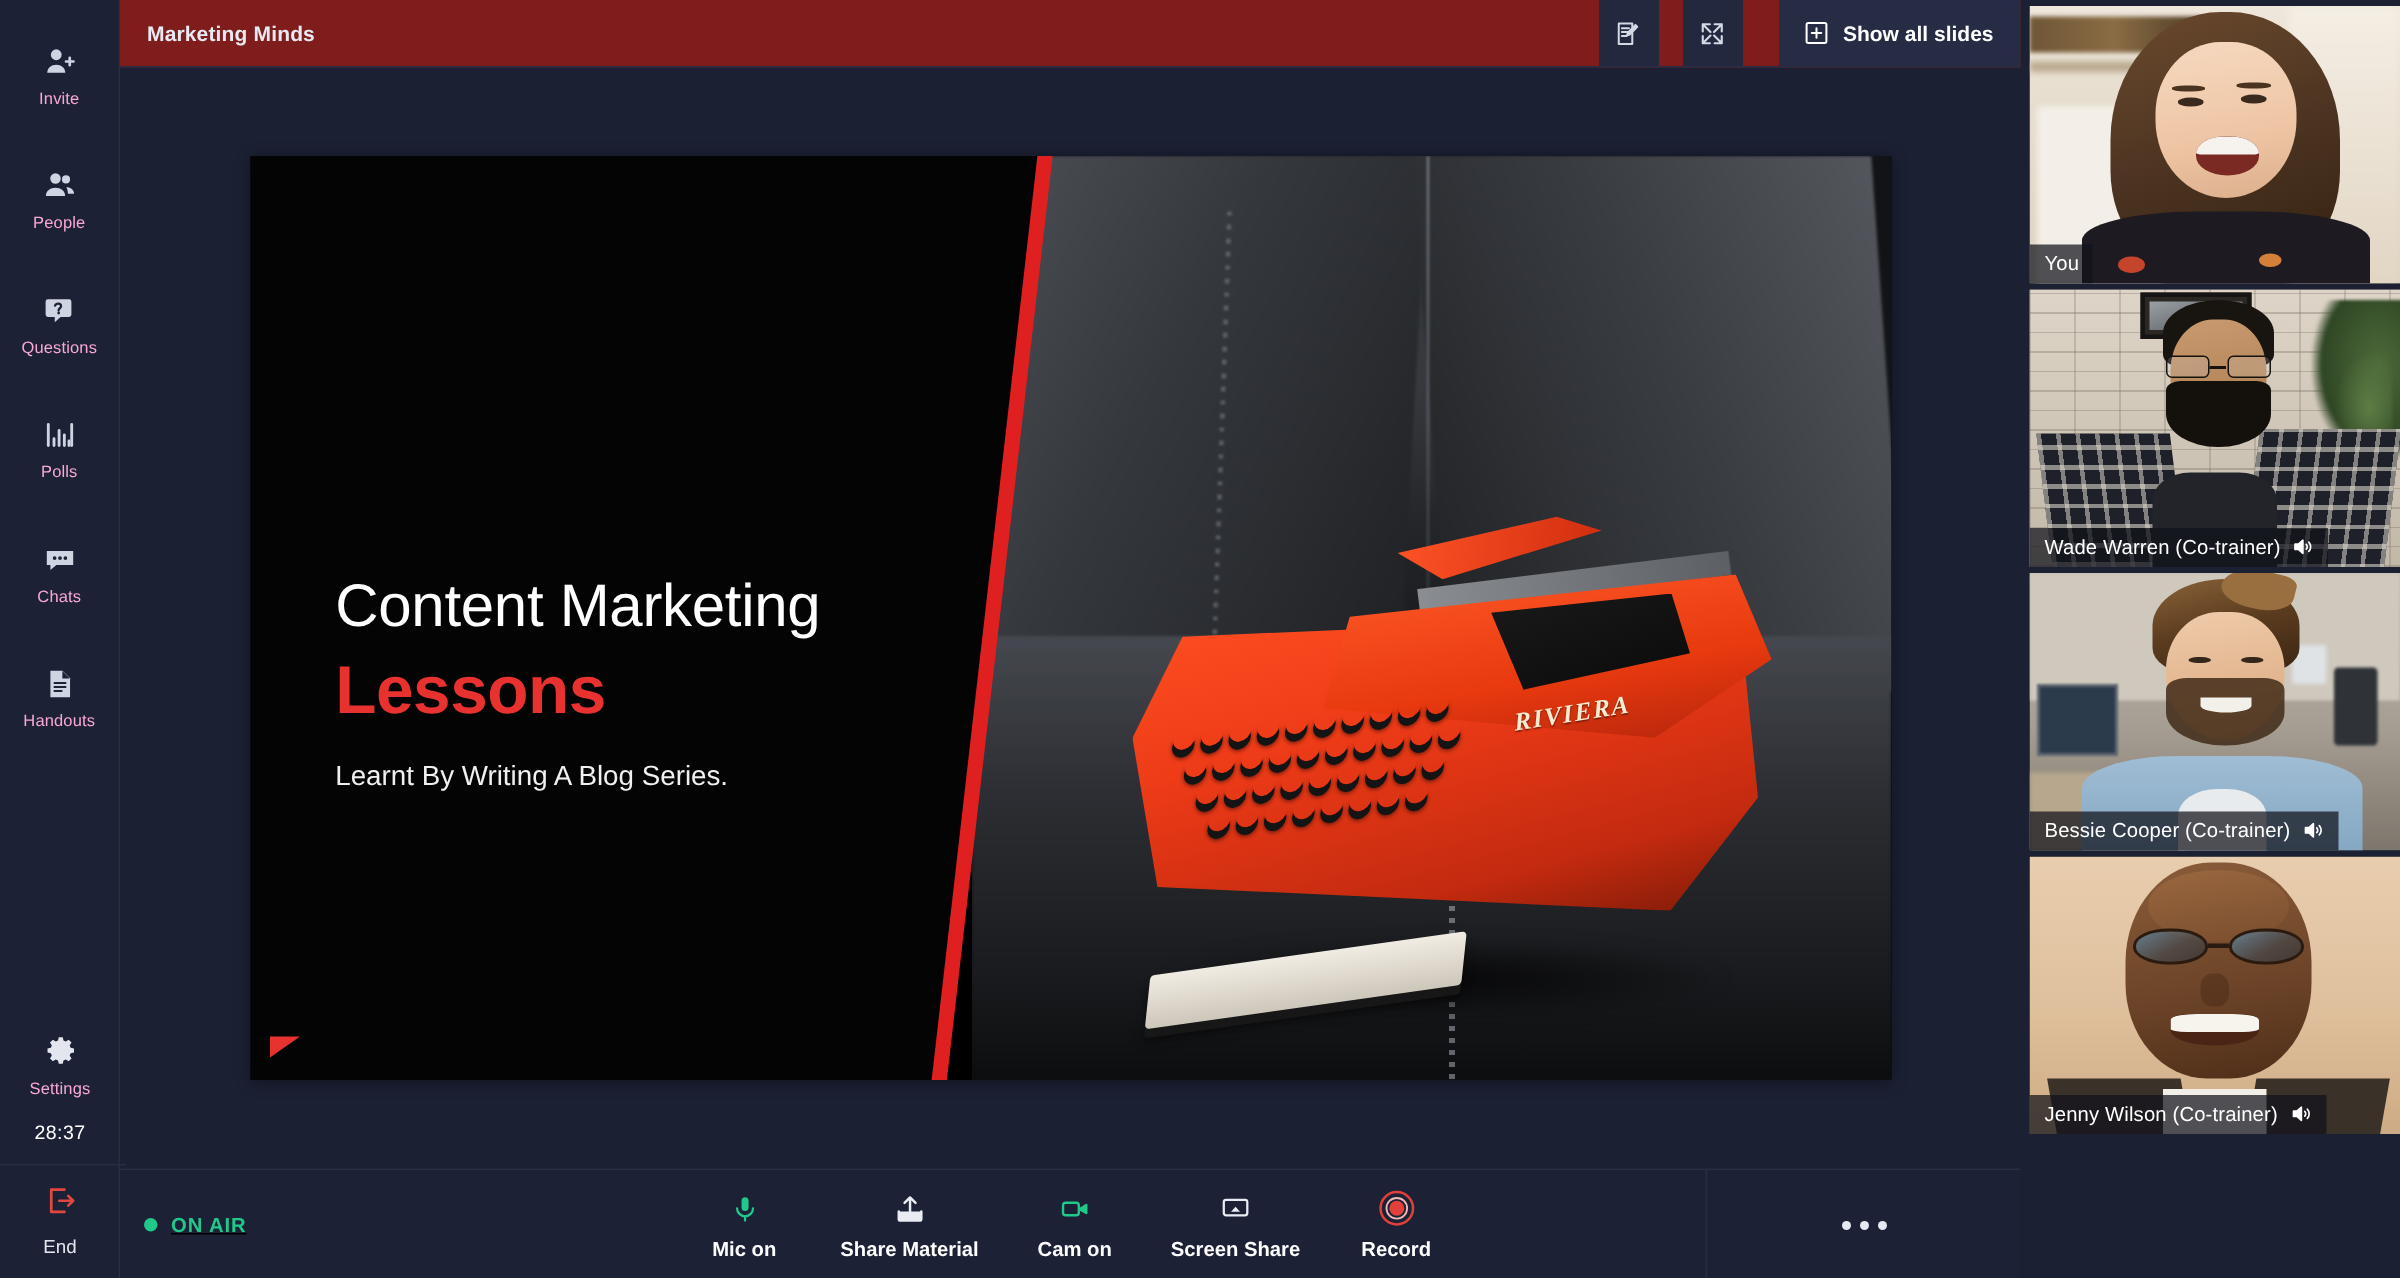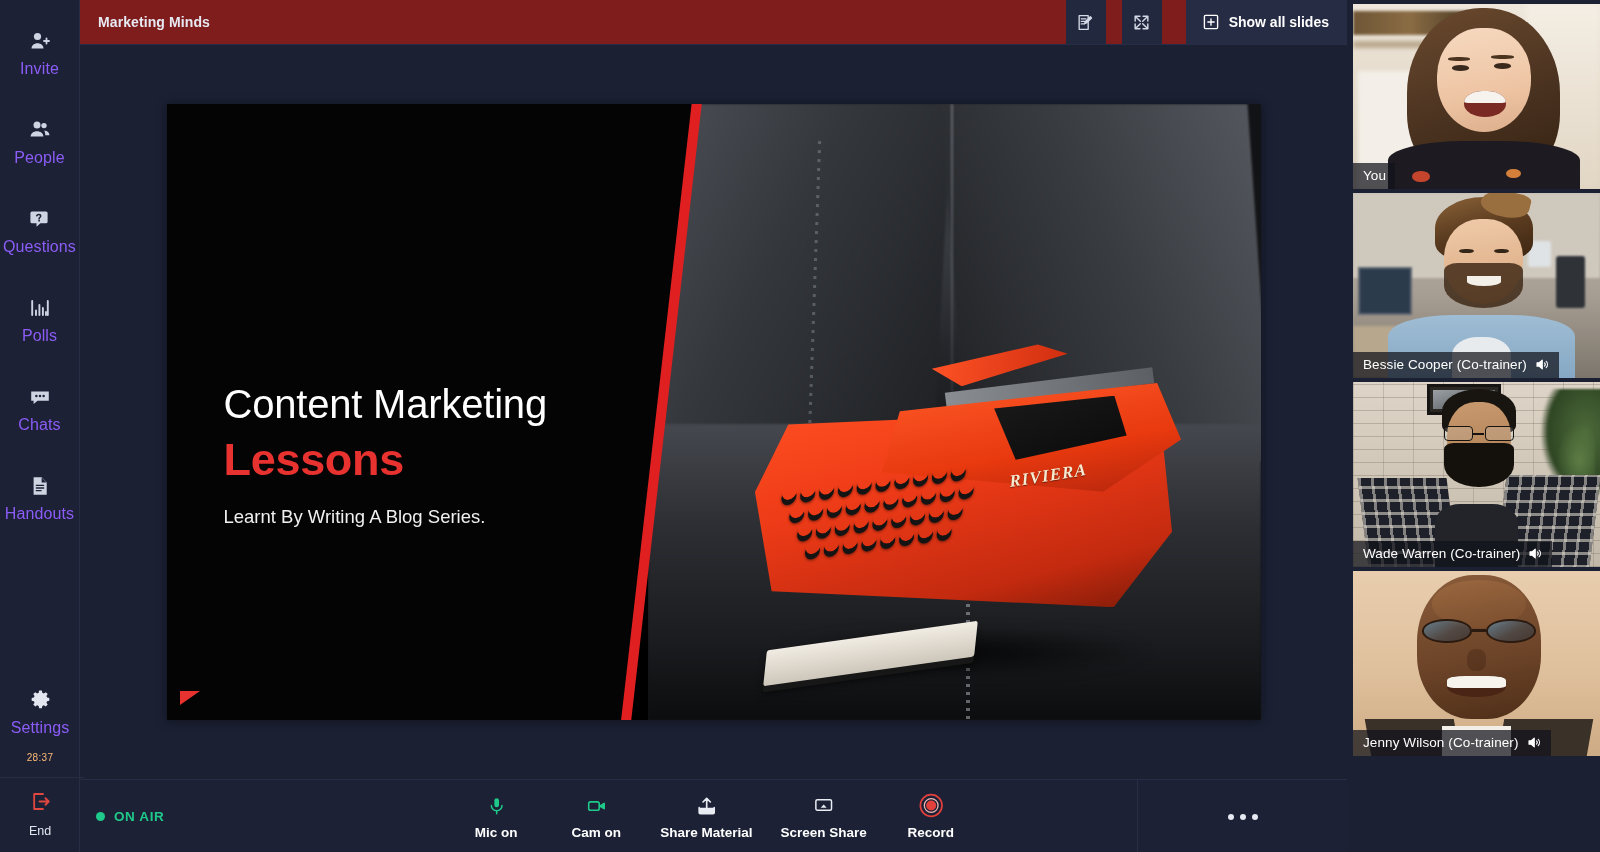--- a/index.html
+++ b/index.html
@@ -31,29 +31,29 @@
     width: 80px;
     padding: 7px 0 9px 0;
     margin-bottom: 24px;
     display: flex; flex-direction: column; align-items: center;
     cursor: pointer;
     user-select: none;
   }
   .sb-item .sb-ico { height: 24px; display: flex; align-items: center; justify-content: center; }
   .sb-item .sb-lbl {
     margin-top: 7px;
-    font-size: 16px; color: #8b5cf6; letter-spacing: .1px;
+    font-size: 11px; color: #f9a8d4; letter-spacing: .1px;
     white-space: nowrap;
   }
   .sb-bottom {
     position: absolute; bottom: 0; left: 0; width: 80px;
     display: flex; flex-direction: column; align-items: center;
   }
   .sb-timer {
-    font-size: 10px; color: #fdba74; padding: 6px 0 14px 0; letter-spacing: .3px;
+    font-size: 13px; color: #ffffff; padding: 6px 0 14px 0; letter-spacing: .3px;
   }
   .sb-end {
     width: 88px; padding: 12px 0 14px 0;
     border-top: 1px solid #272d45;
     display: flex; flex-direction: column; align-items: center; cursor: pointer;
   }
   .sb-end .sb-lbl { margin-top: 7px; font-size: 12.5px; color: #e3e6ef; }
 
   
   .center {
@@ -271,20 +271,21 @@
     height: 73px; flex: 0 0 73px;
     background: #1c2136;
     border-top: 1px solid #272d45;
     display: flex; align-items: stretch;
     position: relative;
   }
   .onair {
     display: flex; align-items: center; gap: 9px;
     padding-left: 16px;
     width: 230px;
+    text-decoration: underline;
   }
   .onair-dot { width: 9px; height: 9px; border-radius: 50%; background: #1fc98a; }
   .onair-lbl { font-size: 13.5px; color: #1fc98a; font-weight: 600; letter-spacing: .6px; }
   .ctrls {
     position: absolute; left: 50%; transform: translateX(-50%);
     top: 0; height: 73px;
     display: flex; align-items: center; gap: 0;
   }
   .ctrl {
     min-width: 100px; padding: 0 14px;
@@ -658,36 +659,36 @@
               <rect x="9.2" y="2.6" width="5.6" height="11" rx="2.8" fill="#1fc98a" stroke="none"></rect>
               <path d="M5.6 11.4a6.4 6.4 0 0 0 12.8 0"></path>
               <path d="M12 17.8v3.4"></path>
             </svg>
           </span>
           <span class="cl">Mic on</span>
         </div>
 
         <div class="ctrl">
           <span class="ci">
+            <svg width="22" height="22" viewBox="0 0 24 24" fill="none" stroke="#e9ecf3" stroke-width="1.8" stroke-linecap="round" stroke-linejoin="round">
+              <path d="M12 15.6V3.6M12 3.6 8 7.6M12 3.6l4 4"></path>
+              <path d="M3.8 13.8v5.4c0 .7.6 1.2 1.3 1.2h13.8c.7 0 1.3-.5 1.3-1.2v-5.4" fill="#e9ecf3" stroke="#e9ecf3"></path>
+            </svg>
+          </span>
+          <span class="cl">Share Material</span>
+        </div>
+
+        <div class="ctrl">
+          <span class="ci">
             <svg width="24" height="20" viewBox="0 0 24 24" fill="none" stroke="#1fc98a" stroke-width="1.9" stroke-linejoin="round">
               <rect x="2.4" y="7" width="12.6" height="10" rx="2.1"></rect>
               <path d="m15.6 12.2 5.4-3.4v6.4l-5.4-3z" fill="#1fc98a"></path>
             </svg>
           </span>
           <span class="cl">Cam on</span>
-        </div>
-
-        <div class="ctrl">
-          <span class="ci">
-            <svg width="22" height="22" viewBox="0 0 24 24" fill="none" stroke="#e9ecf3" stroke-width="1.8" stroke-linecap="round" stroke-linejoin="round">
-              <path d="M12 15.6V3.6M12 3.6 8 7.6M12 3.6l4 4"></path>
-              <path d="M3.8 13.8v5.4c0 .7.6 1.2 1.3 1.2h13.8c.7 0 1.3-.5 1.3-1.2v-5.4" fill="#e9ecf3" stroke="#e9ecf3"></path>
-            </svg>
-          </span>
-          <span class="cl">Share Material</span>
         </div>
 
         <div class="ctrl">
           <span class="ci">
             <svg width="22" height="20" viewBox="0 0 24 24" fill="none" stroke="#e9ecf3" stroke-width="1.8" stroke-linejoin="round">
               <rect x="2.6" y="4.6" width="18.8" height="12.4" rx="1.8"></rect>
               <path d="m8.4 14.2 3.6-4 3.6 4z" fill="#e9ecf3" stroke="none"></path>
             </svg>
           </span>
           <span class="cl">Screen Share</span>
@@ -731,48 +732,20 @@
           <div class="eyeR"></div>
         <div class="mouth">
             <div class="teeth"></div>
           </div>
         <div class="torso"></div>
           <div class="fl1"></div>
           <div class="fl2"></div>
       </div>
       <div class="tile-name">
         <span class="tn">You</span>
-      </div>
-    </div>
-
-    <div class="tile">
-      <div class="p-bg p2">
-        <div class="wall"></div>
-          <div class="mon"></div>
-          <div class="desk"></div>
-          <div class="obj"></div>
-          <div class="obj2"></div>
-        <div class="hair"></div>
-          <div class="quiff"></div>
-          <div class="face"></div>
-          <div class="beard"></div>
-        <div class="eyeL"></div>
-          <div class="eyeR"></div>
-          <div class="smile"></div>
-        <div class="shirt"></div>
-          <div class="tee"></div>
-      </div>
-      <div class="tile-name">
-        <span class="tn">Bessie Cooper (Co-trainer)</span>
-        <span style="display:flex;align-items:center;">
-          <svg width="16" height="15" viewBox="0 0 24 24" fill="none" stroke="#ffffff" stroke-width="1.8" stroke-linecap="round" stroke-linejoin="round">
-            <path d="M4 9.2h3.6L12.4 5v14L7.6 14.8H4z" fill="#ffffff"></path>
-            <path d="M16 9.4a3.7 3.7 0 0 1 0 5.2M18.7 7a7.2 7.2 0 0 1 0 10"></path>
-          </svg>
-        </span>
       </div>
     </div>
 
     <div class="tile">
       <div class="p-bg p3">
         <div class="brick"></div>
         <div class="frame">
             <i></i>
           </div>
         <div class="plant"></div>
@@ -794,20 +767,48 @@
         <span style="display:flex;align-items:center;">
           <svg width="16" height="15" viewBox="0 0 24 24" fill="none" stroke="#ffffff" stroke-width="1.8" stroke-linecap="round" stroke-linejoin="round">
             <path d="M4 9.2h3.6L12.4 5v14L7.6 14.8H4z" fill="#ffffff"></path>
             <path d="M16 9.4a3.7 3.7 0 0 1 0 5.2M18.7 7a7.2 7.2 0 0 1 0 10"></path>
           </svg>
         </span>
       </div>
     </div>
 
     <div class="tile">
+      <div class="p-bg p2">
+        <div class="wall"></div>
+          <div class="mon"></div>
+          <div class="desk"></div>
+          <div class="obj"></div>
+          <div class="obj2"></div>
+        <div class="hair"></div>
+          <div class="quiff"></div>
+          <div class="face"></div>
+          <div class="beard"></div>
+        <div class="eyeL"></div>
+          <div class="eyeR"></div>
+          <div class="smile"></div>
+        <div class="shirt"></div>
+          <div class="tee"></div>
+      </div>
+      <div class="tile-name">
+        <span class="tn">Bessie Cooper (Co-trainer)</span>
+        <span style="display:flex;align-items:center;">
+          <svg width="16" height="15" viewBox="0 0 24 24" fill="none" stroke="#ffffff" stroke-width="1.8" stroke-linecap="round" stroke-linejoin="round">
+            <path d="M4 9.2h3.6L12.4 5v14L7.6 14.8H4z" fill="#ffffff"></path>
+            <path d="M16 9.4a3.7 3.7 0 0 1 0 5.2M18.7 7a7.2 7.2 0 0 1 0 10"></path>
+          </svg>
+        </span>
+      </div>
+    </div>
+
+    <div class="tile">
       <div class="p-bg p4">
         <div class="head"></div>
           <div class="fore"></div>
         <div class="glass">
             <i></i>
             <b></b>
             <i></i>
           </div>
         <div class="nose"></div>
         <div class="mouth">

